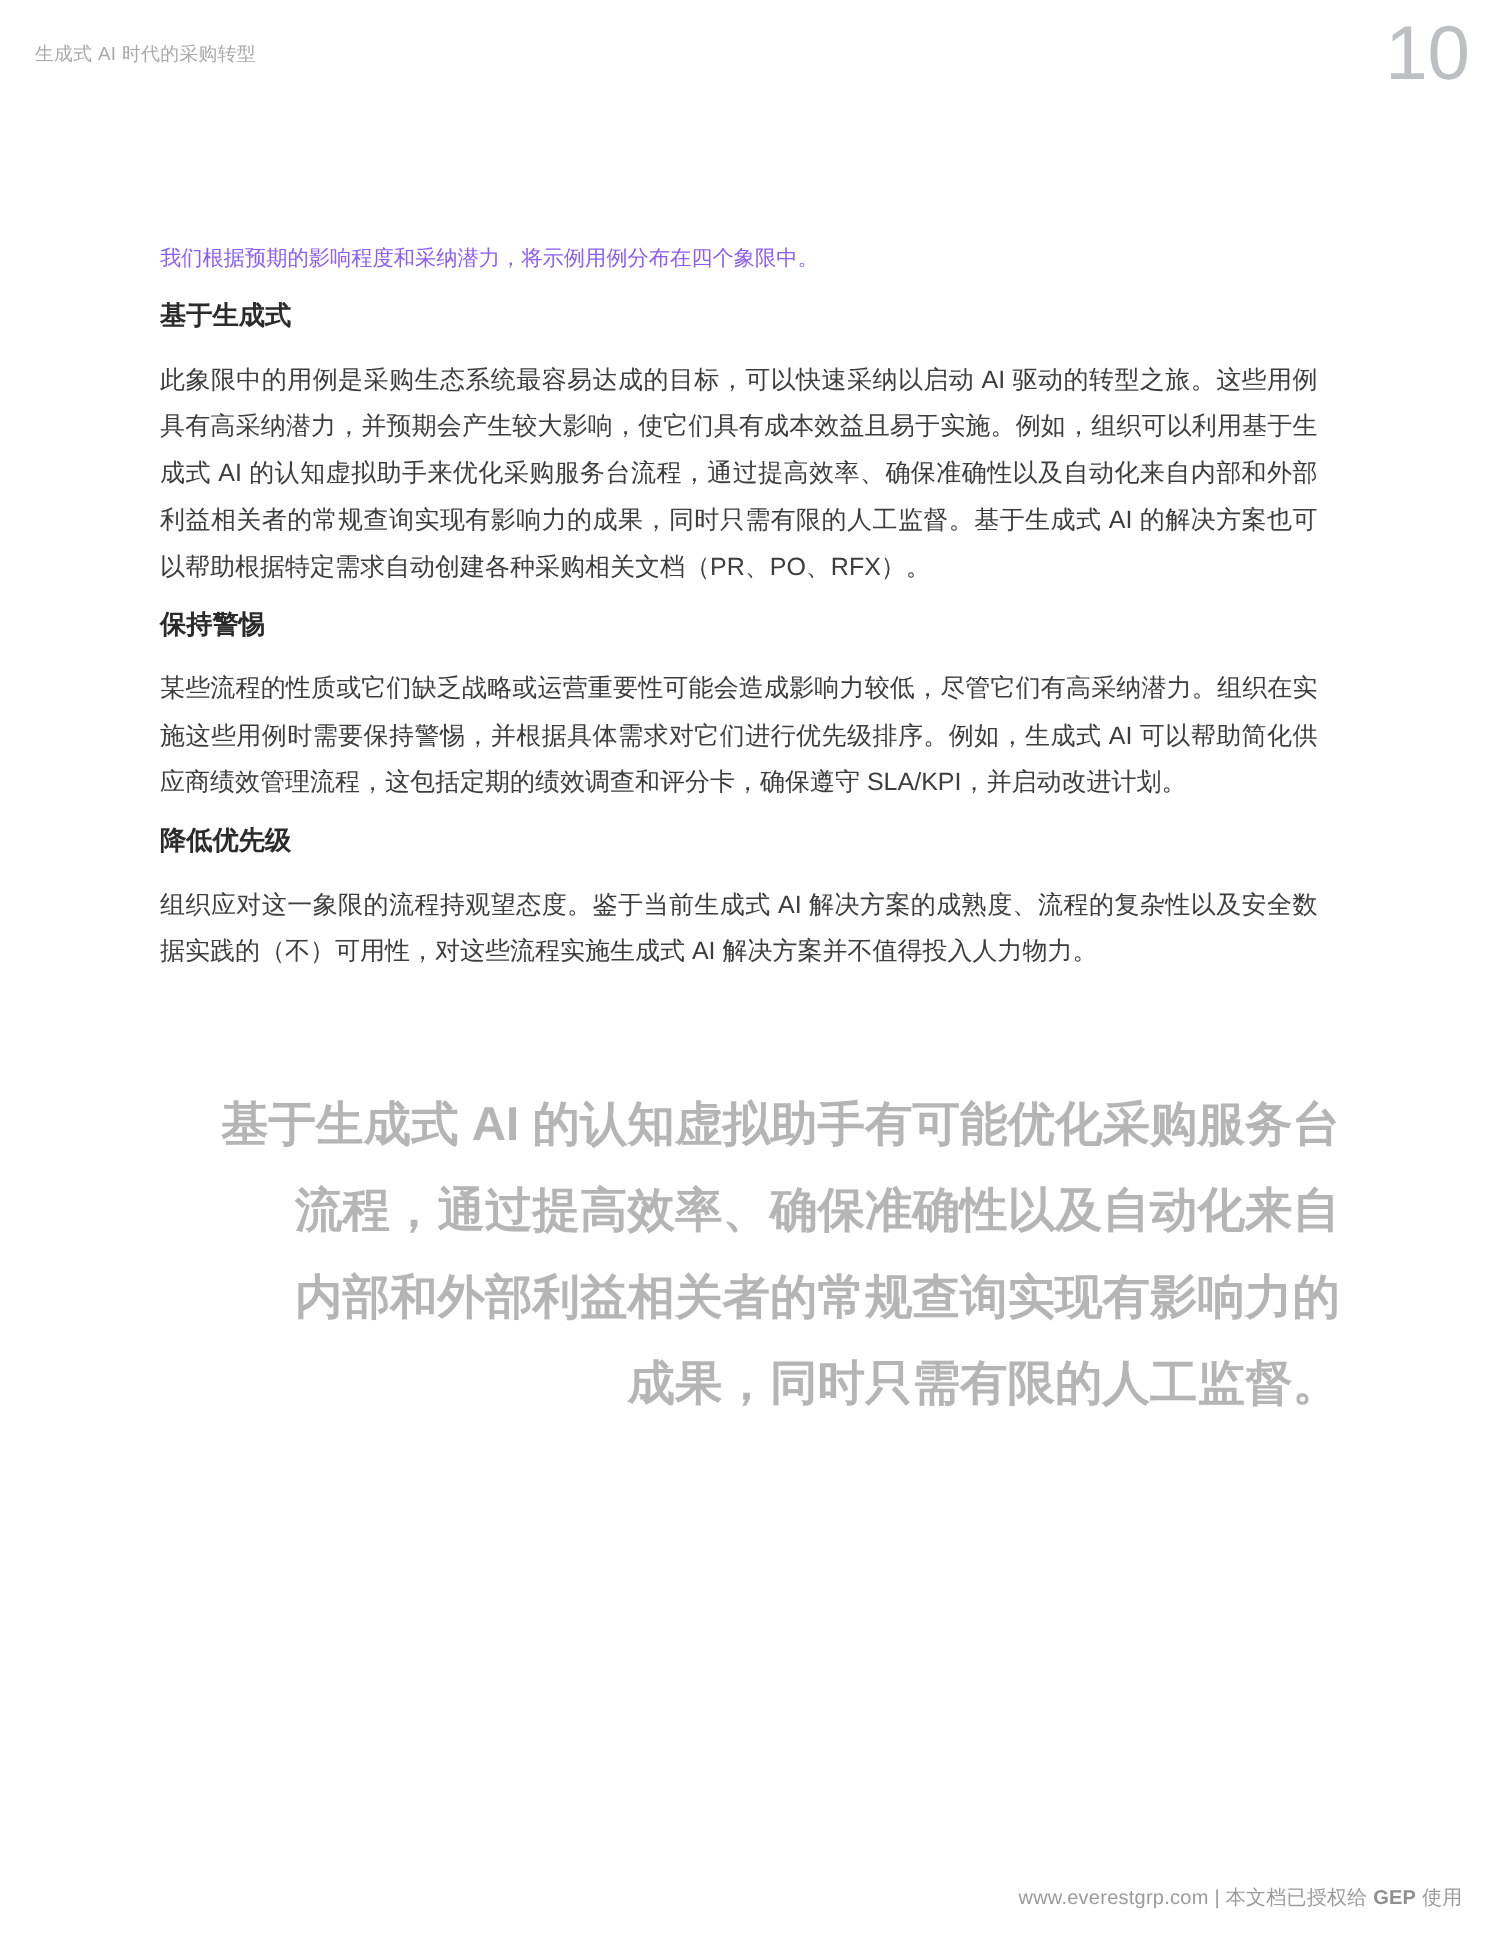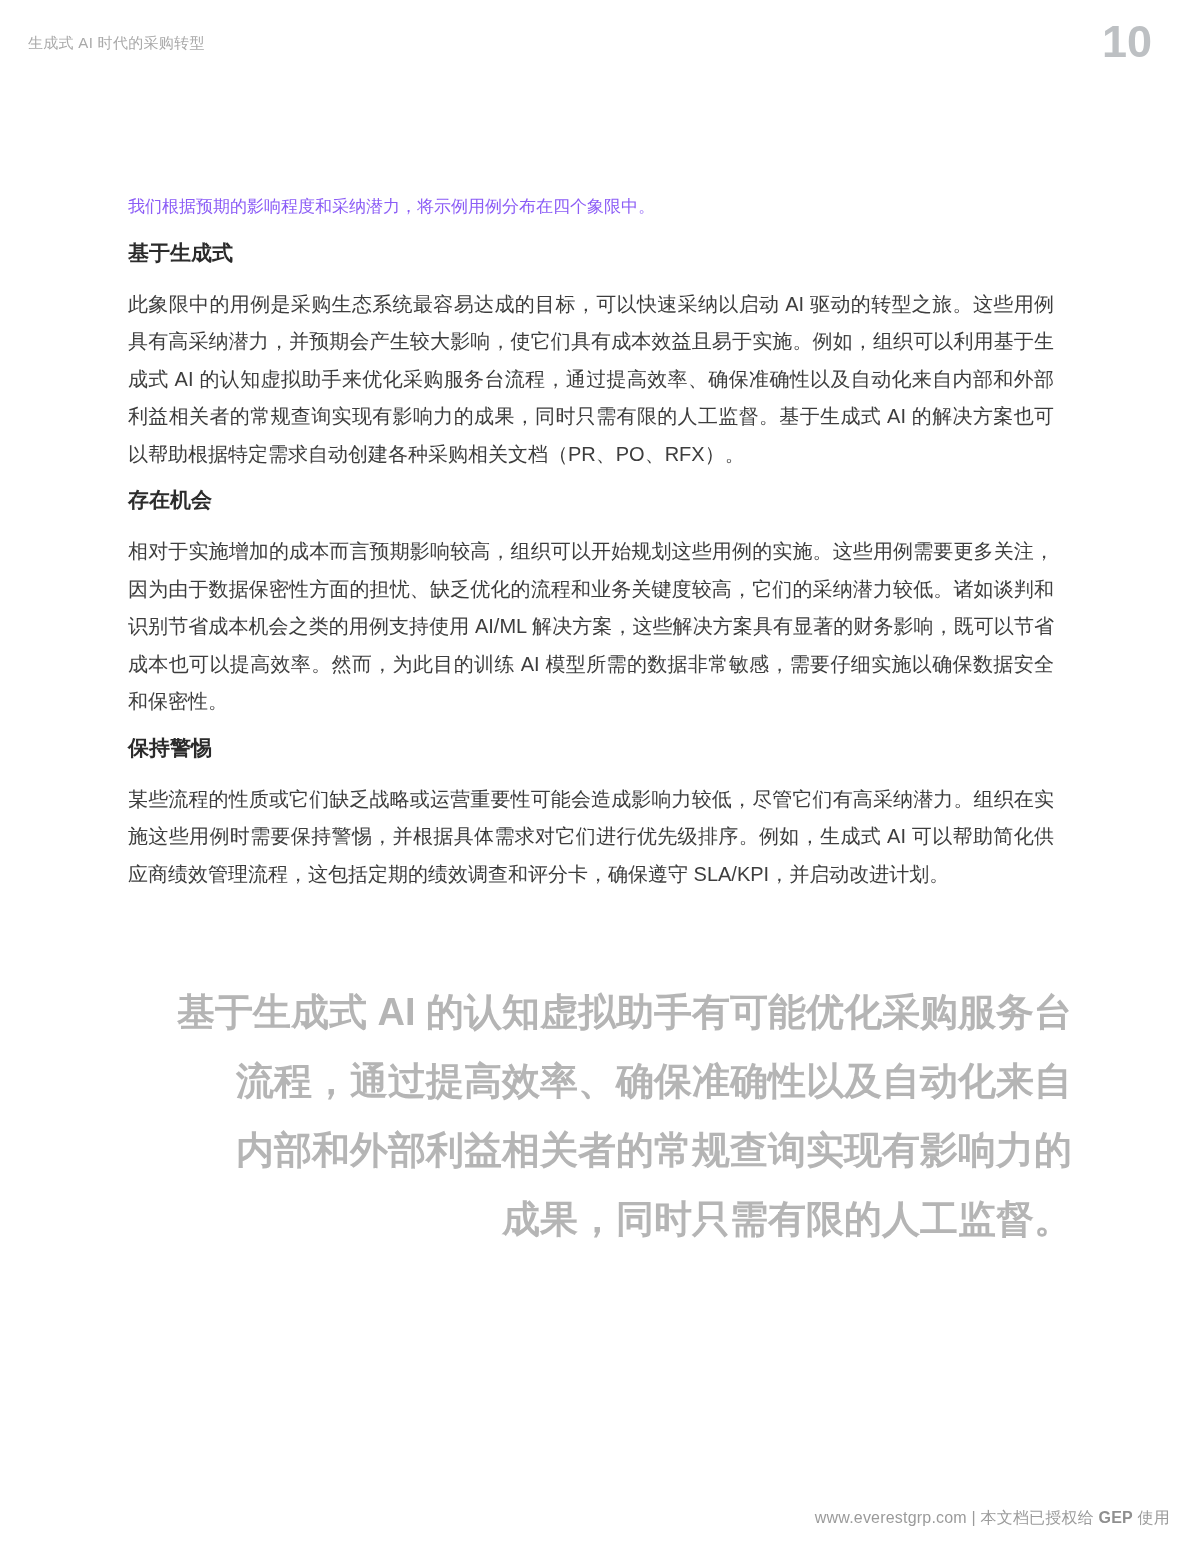--- a/index.html
+++ b/index.html
@@ -26,24 +26,24 @@
   .header-title {
     position: absolute;
     left: 28px;
     top: 34px;
     font-size: 15px;
     color: #a9a9a9;
     letter-spacing: 0.3px;
   }
   .page-number {
     position: absolute;
-    right: 48px;
+    right: 24px;
     top: 18px;
-    font-size: 45px;
-    font-weight: 700;
+    font-size: 61px;
+    font-weight: 400;
     color: #bdc0c3;
     line-height: 48px;
   }
   
   .content {
     position: absolute;
     top: 68px;
     left: 128px;
     width: 926px;
   }
@@ -101,30 +101,30 @@
 
   <div class="content">
 
     <p class="intro">我们根据预期的影响程度和采纳潜力，将示例用例分布在四个象限中。</p>
 
     <div class="section">
       <h3 class="section-heading">基于生成式</h3>
       <p class="section-body">此象限中的用例是采购生态系统最容易达成的目标，可以快速采纳以启动 AI 驱动的转型之旅。这些用例具有高采纳潜力，并预期会产生较大影响，使它们具有成本效益且易于实施。例如，组织可以利用基于生成式 AI 的认知虚拟助手来优化采购服务台流程，通过提高效率、确保准确性以及自动化来自内部和外部利益相关者的常规查询实现有影响力的成果，同时只需有限的人工监督。基于生成式 AI 的解决方案也可以帮助根据特定需求自动创建各种采购相关文档（PR、PO、RFX）。</p>
     </div>
 
-    <div class="section">
-      <h3 class="section-heading">存在机会</h3>
-      <p class="section-body">相对于实施增加的成本而言预期影响较高，组织可以开始规划这些用例的实施。这些用例需要更多关注，因为由于数据保密性方面的担忧、缺乏优化的流程和业务关键度较高，它们的采纳潜力较低。诸如谈判和识别节省成本机会之类的用例支持使用 AI/ML 解决方案，这些解决方案具有显著的财务影响，既可以节省成本也可以提高效率。然而，为此目的训练 AI 模型所需的数据非常敏感，需要仔细实施以确保数据安全和保密性。</p>
-    </div>
 
     <div class="section">
       <h3 class="section-heading">保持警惕</h3>
       <p class="section-body">某些流程的性质或它们缺乏战略或运营重要性可能会造成影响力较低，尽管它们有高采纳潜力。组织在实施这些用例时需要保持警惕，并根据具体需求对它们进行优先级排序。例如，生成式 AI 可以帮助简化供应商绩效管理流程，这包括定期的绩效调查和评分卡，确保遵守 SLA/KPI，并启动改进计划。</p>
     </div>
 
+    <div class="section">
+      <h3 class="section-heading">降低优先级</h3>
+      <p class="section-body">组织应对这一象限的流程持观望态度。鉴于当前生成式 AI 解决方案的成熟度、流程的复杂性以及安全数据实践的（不）可用性，对这些流程实施生成式 AI 解决方案并不值得投入人力物力。</p>
+    </div>
 
     <div class="pull-quote">
       <div class="pull-quote-line">基于生成式 AI 的认知虚拟助手有可能优化采购服务台</div>
       <div class="pull-quote-line">流程，通过提高效率、确保准确性以及自动化来自</div>
       <div class="pull-quote-line">内部和外部利益相关者的常规查询实现有影响力的</div>
       <div class="pull-quote-line">成果，同时只需有限的人工监督。</div>
     </div>
 
   </div>
 

